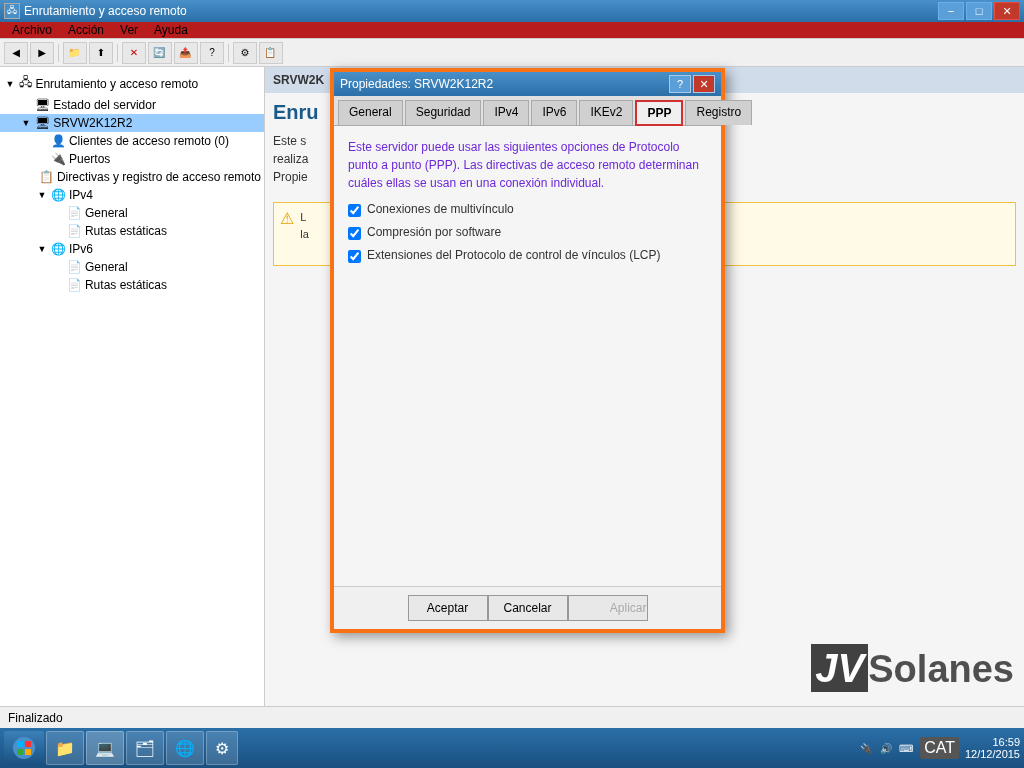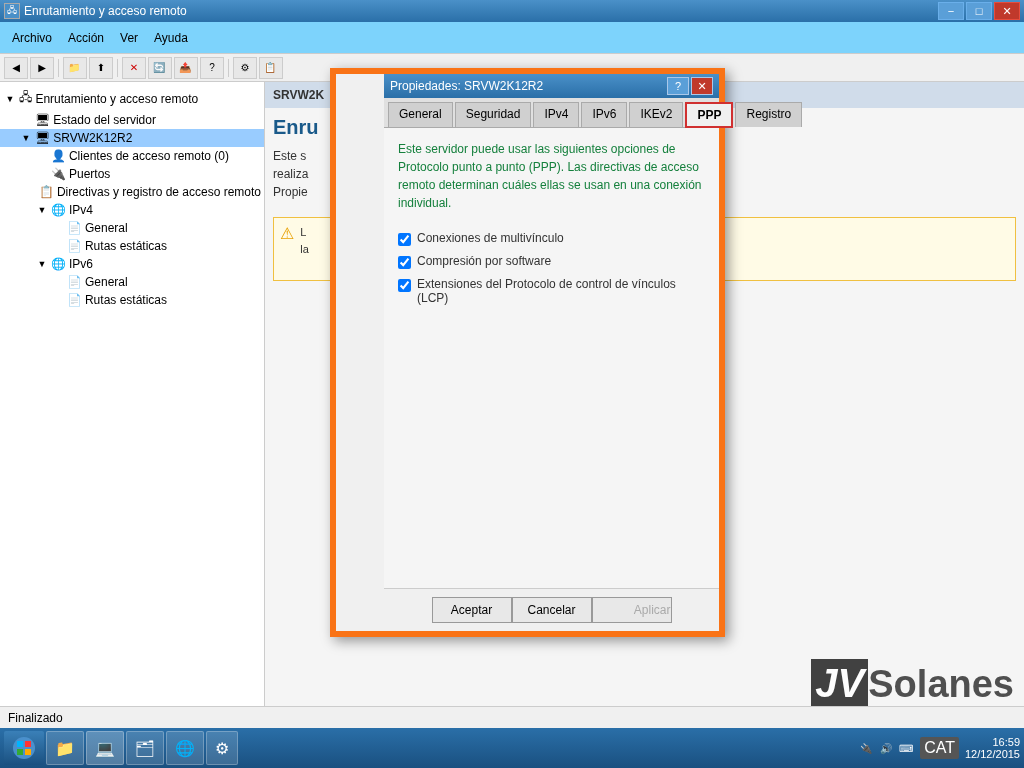--- a/index.html
+++ b/index.html
@@ -8,21 +8,21 @@
     
     .title-bar { background: linear-gradient(to bottom, #4a90c8, #2a6fa8); height: 22px; display: flex; align-items: center; justify-content: space-between; padding: 0 4px; }
     .title-bar-left { display: flex; align-items: center; gap: 4px; color: white; font-size: 11px; }
     .title-bar-icon { width: 16px; height: 16px; background: #4a90c8; border: 1px solid #aaa; display: flex; align-items: center; justify-content: center; font-size: 9px; color: white; }
     .title-bar-text { color: white; font-size: 12px; }
     .title-bar-controls { display: flex; gap: 2px; }
     .title-btn { width: 26px; height: 18px; background: #5a9fd8; border: 1px solid #6aafea; color: white; font-size: 11px; cursor: pointer; display: flex; align-items: center; justify-content: center; }
     .title-btn.close { background: #c0392b; border-color: #e74c3c; }
 
     
-    .menu-bar { background: #7dd3fc; height: 32px; display: flex; align-items: center; padding: 0 4px; border-bottom: 1px solid #ccc; }
+    .menu-bar { background: #b91c1c; height: 17px; display: flex; align-items: center; padding: 0 4px; border-bottom: 1px solid #ccc; }
     .menu-item { padding: 2px 8px; font-size: 12px; cursor: pointer; }
 
     
     .toolbar { background: #f0f0f0; height: 28px; display: flex; align-items: center; padding: 0 4px; border-bottom: 1px solid #ccc; gap: 2px; }
     .toolbar-btn { width: 24px; height: 22px; background: #e8e8e8; border: 1px solid #ccc; display: flex; align-items: center; justify-content: center; cursor: pointer; font-size: 10px; }
     .toolbar-sep { width: 1px; height: 18px; background: #ccc; margin: 0 2px; }
 
     
     .main-area { display: flex; height: calc(768px - 22px - 22px - 28px - 32px); }
 
@@ -47,32 +47,32 @@
     .taskbar { position: absolute; bottom: 0; left: 0; right: 0; height: 40px; background: linear-gradient(to bottom, #2a6fa8, #1a5080); display: flex; align-items: center; padding: 0 4px; gap: 2px; }
     .start-btn { width: 40px; height: 34px; background: linear-gradient(to bottom, #3a80b8, #1a5080); border: none; border-radius: 2px; display: flex; align-items: center; justify-content: center; cursor: pointer; }
     .start-icon { width: 22px; height: 22px; background: #4a90cc; border-radius: 50%; display: flex; align-items: center; justify-content: center; }
     .taskbar-btn { height: 34px; padding: 0 8px; background: rgba(255,255,255,0.15); border: 1px solid rgba(255,255,255,0.25); border-radius: 2px; color: white; font-size: 11px; cursor: pointer; display: flex; align-items: center; gap: 4px; }
     .taskbar-active { background: rgba(255,255,255,0.25); }
     .sys-tray { margin-left: auto; display: flex; align-items: center; gap: 6px; }
     .tray-icons { display: flex; align-items: center; gap: 4px; }
     .tray-icon-box { width: 16px; height: 16px; display: flex; align-items: center; justify-content: center; color: white; font-size: 10px; }
     .clock { color: white; font-size: 11px; text-align: right; }
     .lang-indicator { background: #555; color: white; padding: 2px 4px; font-size: 16px; border-radius: 2px; }
-    .dialog { width: 395px; background: #f0f0f0; border: 6px solid #f97316; box-shadow: 4px 4px 12px rgba(0,0,0,0.4); pointer-events: all; position: absolute; top: 68px; left: 330px; padding-left: 48px; }
+    .dialog { width: 395px; background: #f0f0f0; border: 4px solid #f97316; box-shadow: 4px 4px 12px rgba(0,0,0,0.4); pointer-events: all; position: absolute; top: 68px; left: 330px; }
     .dialog-titlebar { background: linear-gradient(to bottom, #4a90c8, #2a6fa8); height: 24px; display: flex; align-items: center; padding: 0 6px; }
     .dialog-title { color: white; font-size: 12px; flex: 1; }
     .dialog-controls { display: flex; gap: 2px; }
     .dialog-btn { width: 22px; height: 18px; background: #5a9fd8; border: 1px solid #aac8ea; color: white; font-size: 11px; cursor: pointer; display: flex; align-items: center; justify-content: center; }
     .dialog-btn.close { background: #c0392b; }
     .dialog-tabs { display: flex; background: #e0e0e0; border-bottom: 1px solid #aaa; padding: 4px 4px 0; gap: 2px; }
     .dialog-tab { padding: 4px 10px; background: #d0d0d0; border: 1px solid #aaa; border-bottom: none; font-size: 12px; cursor: pointer; }
     .dialog-tab.active { background: #f0f0f0; border-bottom: 2px solid #f0f0f0; margin-bottom: -1px; color: #000; }
     .dialog-tab.highlighted { border: 2px solid #e03030; background: #f0f0f0; }
     .dialog-content { padding: 12px 14px; background: #f5f5f5; min-height: 460px; }
-    .dialog-desc { font-size: 12px; color: #15803d; line-height: 1.5; margin-bottom: 19px; }
+    .dialog-desc { font-size: 12px; color: #6d28d9; line-height: 1.5; margin-bottom: 10px; }
     .checkbox-row { display: flex; align-items: flex-start; gap: 6px; margin-bottom: 8px; }
     .checkbox-row input[type=checkbox] { margin-top: 2px; }
     .checkbox-label { font-size: 12px; color: #333; }
     .checkbox-label.underlined { }
     .checkbox-sub { margin-left: 22px; }
     .dialog-footer { padding: 8px; border-top: 1px solid #ccc; display: flex; justify-content: center; gap: 0; background: #f0f0f0; }
     .dialog-action-btn { width: 80px; height: 26px; background: #e8e8e8; border: 1px solid #999; font-size: 12px; cursor: pointer; }
     .dialog-action-btn:disabled { color: #aaa; text-align: right; }
 
     

